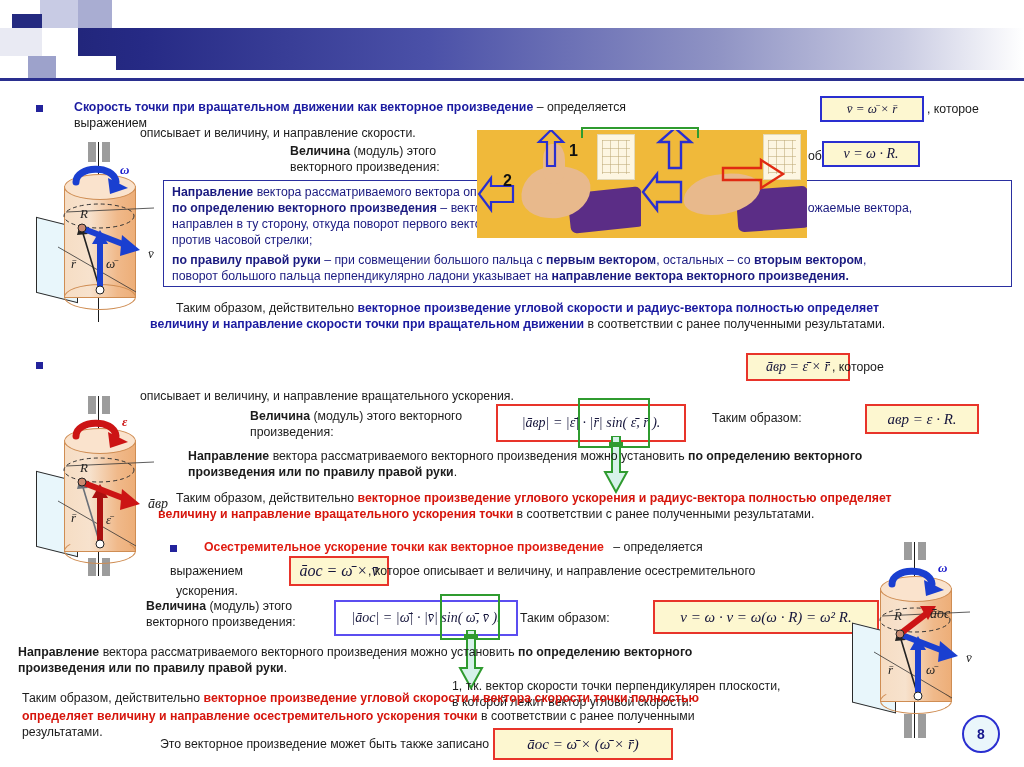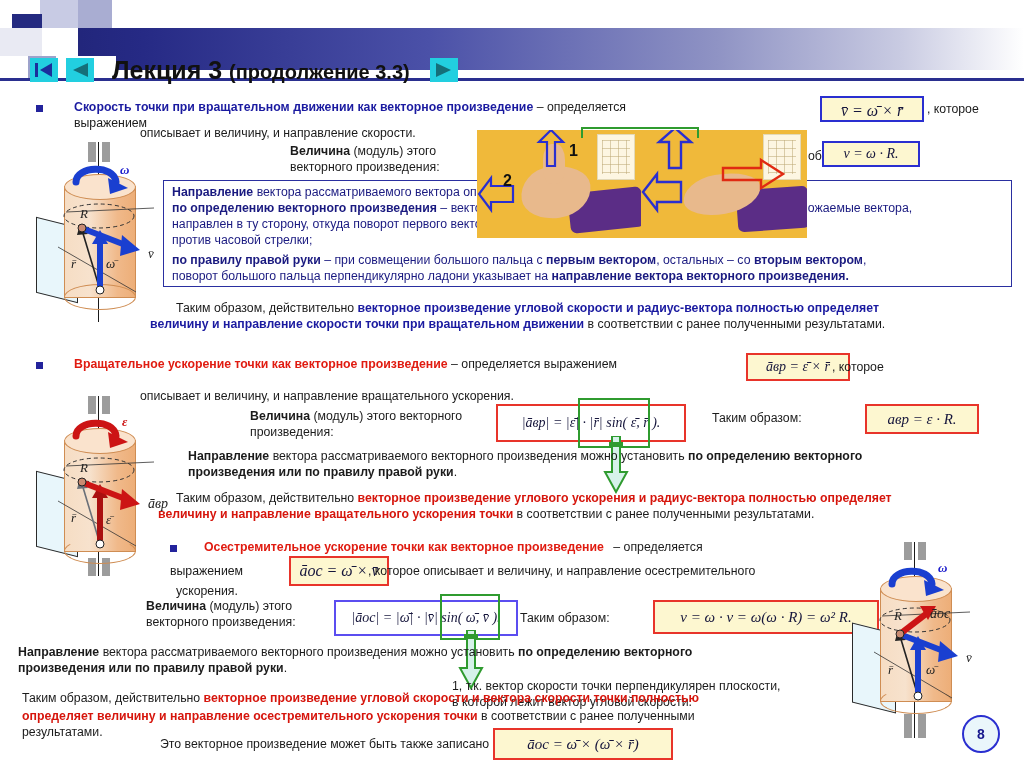--- a/index.html
+++ b/index.html
@@ -121,48 +121,26 @@
   <div class="hdr-sq sq-c"></div>
   <div class="hdr-sq sq-d"></div>
   <div class="hdr-sq sq-e"></div>
   <div class="hdr-sq sq-f"></div>
   <div class="hdr-sq sq-i"></div>
   <div class="hdr-sq sq-h"></div>
   <div class="hdr-sq sq-j"></div>
   <div class="hdr-underline"></div>
 
 
-  <div class="title-row">
-    <div class="navbtn">
-      <svg width="20" height="16" viewBox="0 0 20 16">
-          <rect x="1" y="1" width="3" height="14" fill="#1a2f9c"></rect>
-          <polygon points="18,1 18,15 6,8" fill="#1a2f9c"></polygon>
-        </svg>
-    </div>
-    <div class="navbtn">
-      <svg width="20" height="16" viewBox="0 0 20 16">
-          <polygon points="18,1 18,15 3,8" fill="#156f7a"></polygon>
-        </svg>
-    </div>
-    <div class="title-txt">
-      <span>Лекция 3</span>
-      <span class="small">(продолжение 3.3)</span>
-    </div>
-    <div class="navbtn navbtn-right">
-      <svg width="20" height="16" viewBox="0 0 20 16">
-          <polygon points="2,1 2,15 17,8" fill="#156f7a"></polygon>
-        </svg>
-    </div>
-  </div>
 
   <div class="bullet" style="left:36px;top:105px;"></div>
   <div class="t b red" style="left:74px;top:99px;width:560px;">
     <span class="blue">Скорость точки при вращательном движении как векторное произведение</span><span class="blk nonit" style="font-weight:normal;color:#1b1b1b;"> – определяется выражением</span>
   </div>
-  <div class="fbox" style="left:820px;top:96px;width:100px;height:22px;font-size:16px;align-items:flex-end;">
+  <div class="fbox" style="left:820px;top:96px;width:100px;height:22px;font-size:13px;">
     <span>v̄ = ω̄ × r̄</span>
   </div>
   <div class="t" style="left:927px;top:101px;color:#1b1b1b;">, которое</div>
   <div class="t" style="left:140px;top:125px;color:#1b1b1b;">описывает и величину, и направление скорости.</div>
 
   <div class="t" style="left:290px;top:143px;color:#1b1b1b;">
     <span class="b">Величина</span><span> (модуль) этого</span>
   </div>
   <div class="t" style="left:290px;top:159px;color:#1b1b1b;">векторного произведения:</div>
 
@@ -250,23 +228,20 @@
   </svg>
 
   <div class="t" style="left:176px;top:300px;width:840px;">
     <span class="blk">Таким образом, действительно </span><span class="b blue">векторное произведение угловой скорости и радиус-вектора полностью определяет</span>
   </div>
   <div class="t" style="left:150px;top:316px;width:860px;">
     <span class="b blue">величину и направление скорости точки при вращательном движении</span><span class="blk"> в соответствии с ранее полученными результатами.</span>
   </div>
 
   <div class="bullet" style="left:36px;top:362px;"></div>
-  <div class="t b" style="left:74px;top:356px;">
-    <span class="red">Вращательное ускорение точки как векторное произведение</span><span class="blk" style="font-weight:normal;"> – определяется выражением</span>
-  </div>
   <div class="fbox redb" style="left:723px;top:353px;width:100px;height:24px;font-size:14px;">
     <span>āвр = ε̄ × r̄</span>
   </div>
   <div class="t blk" style="left:832px;top:359px;">, которое</div>
   <div class="t blk" style="left:140px;top:388px;">описывает и величину, и направление вращательного ускорения.</div>
 
   <div class="t blk" style="left:250px;top:408px;">
     <span class="b">Величина</span><span> (модуль) этого векторного</span>
   </div>
   <div class="t blk" style="left:250px;top:424px;">произведения:</div>

